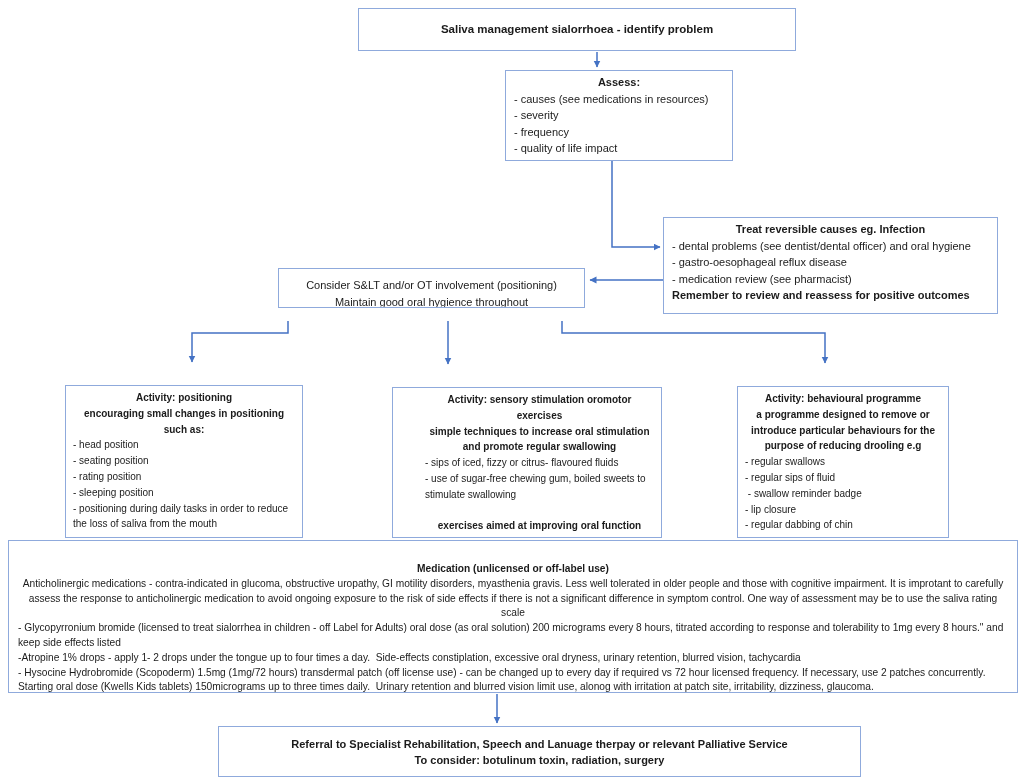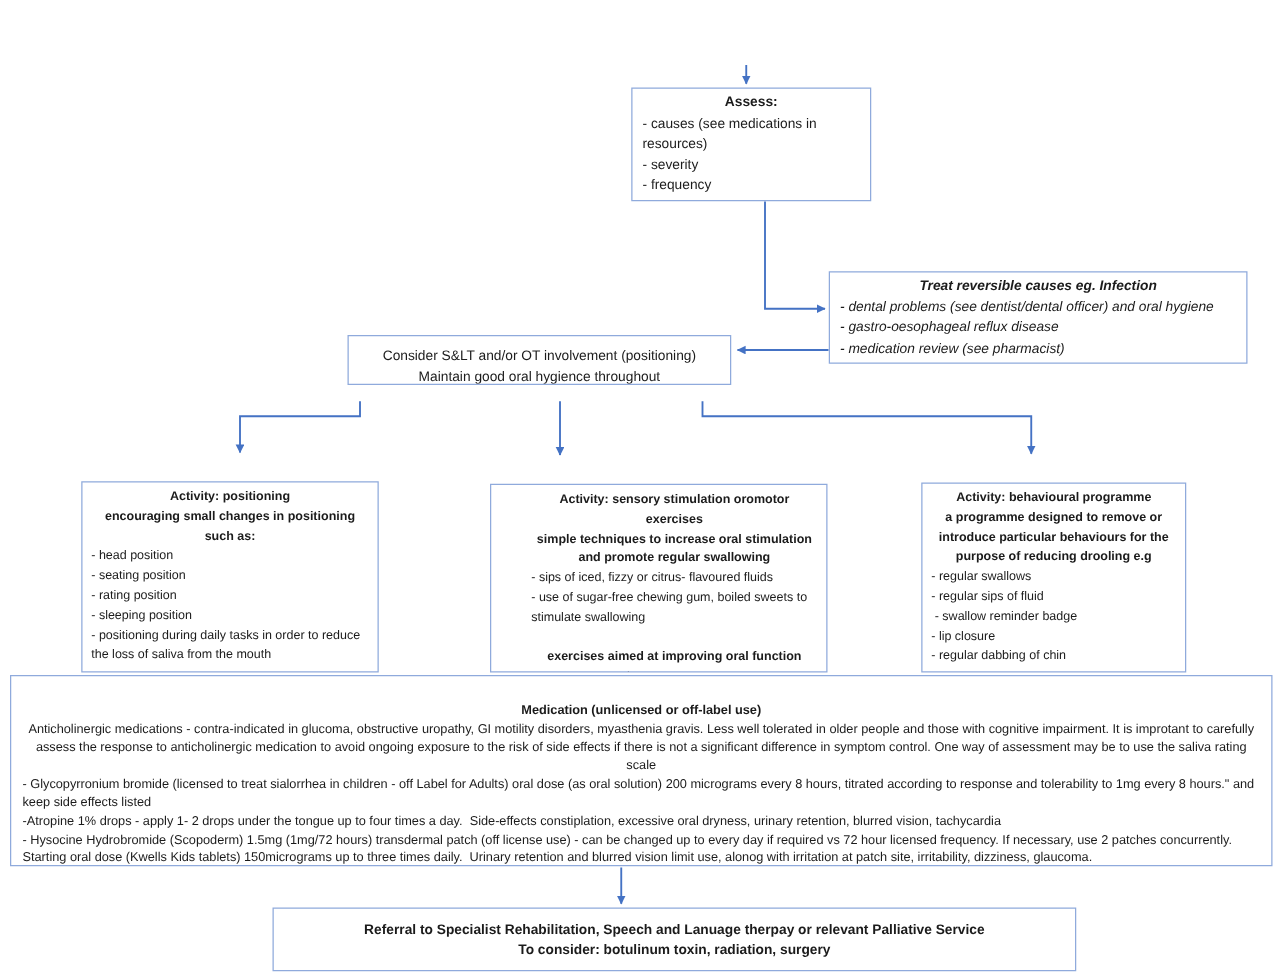--- a/index.html
+++ b/index.html
@@ -13,22 +13,22 @@
   body{font-family:"Liberation Sans",sans-serif;color:var(--text);}
   .canvas{position:relative;width:1026px;height:783px;background:var(--background);overflow:hidden;}
   .connector-layer{position:absolute;left:0;top:0;width:1026px;height:783px;pointer-events:none;}
   .box{position:absolute;background:var(--background);border:1px solid var(--border);font-size:11px;line-height:16.5px;overflow:hidden;}
   .box .hd{font-weight:bold;text-align:center;white-space:pre-line;}
   .box .ft{font-weight:bold;}
   .items div{white-space:pre-wrap;}
   .center-text{text-align:center;}
   
   .b-identify{left:358px;top:8px;width:438px;height:43px;display:flex;align-items:center;justify-content:center;font-size:11.5px;}
-  .b-assess{left:505px;top:70px;width:192px;height:91px;padding:3px 8px;}
-  .b-treat{left:663px;top:217px;width:335px;height:74px;padding:3px 8px;font-style:italic;}
+  .b-assess{left:505px;top:70px;width:228px;height:91px;padding:3px 8px;}
+  .b-treat{left:663px;top:217px;width:335px;height:97px;padding:3px 8px;}
   .b-consider{left:278px;top:268px;width:307px;height:40px;padding:8px 8px;text-align:center;}
   .b-activity{padding:4px 7px;font-size:10px;line-height:15.8px;margin-top:20px;}
   .b-pos{left:65px;top:365px;width:238px;height:153px;}
   .b-sens{left:392px;top:367px;width:270px;height:151px;padding-left:32px;}
   .b-behav{left:737px;top:366px;width:212px;height:152px;}
   .b-med{left:8px;top:540px;width:1010px;height:153px;padding:21px 9px;font-size:10.2px;line-height:14.8px;}
   .b-ref{left:218px;top:726px;width:643px;height:51px;display:flex;flex-direction:column;align-items:center;justify-content:center;font-weight:bold;text-align:center;font-size:11px;line-height:16px;}
   .gap{height:15.8px;}
   .conn{fill:none;stroke:var(--arrow);stroke-width:1.5;}
 </style>
@@ -46,20 +46,23 @@
     <path class="conn" d="M597,52 L597,67" marker-end="url(#arrow)"></path>
     <path class="conn" d="M612,161 L612,247 L660,247" marker-end="url(#arrow)"></path>
     <path class="conn" d="M663,280 L590,280" marker-end="url(#arrow)"></path>
     <path class="conn" d="M288,321 L288,333 L192,333 L192,362" marker-end="url(#arrow)"></path>
     <path class="conn" d="M448,321 L448,364" marker-end="url(#arrow)"></path>
     <path class="conn" d="M562,321 L562,333 L825,333 L825,363" marker-end="url(#arrow)"></path>
     <path class="conn" d="M508,519 L508,537" marker-end="url(#arrow)"></path>
     <path class="conn" d="M497,694 L497,723" marker-end="url(#arrow)"></path>
   </svg>
 
+  <div class="box b-identify">
+    <span class="hd">Saliva management sialorrhoea - identify problem</span>
+  </div>
 
   <div class="box b-assess">
     <div class="hd">Assess:</div>
     <div class="items">
       <div>- causes (see medications in resources)</div>
       <div>- severity</div>
       <div>- frequency</div>
       <div>- quality of life impact</div>
     </div>
   </div>

